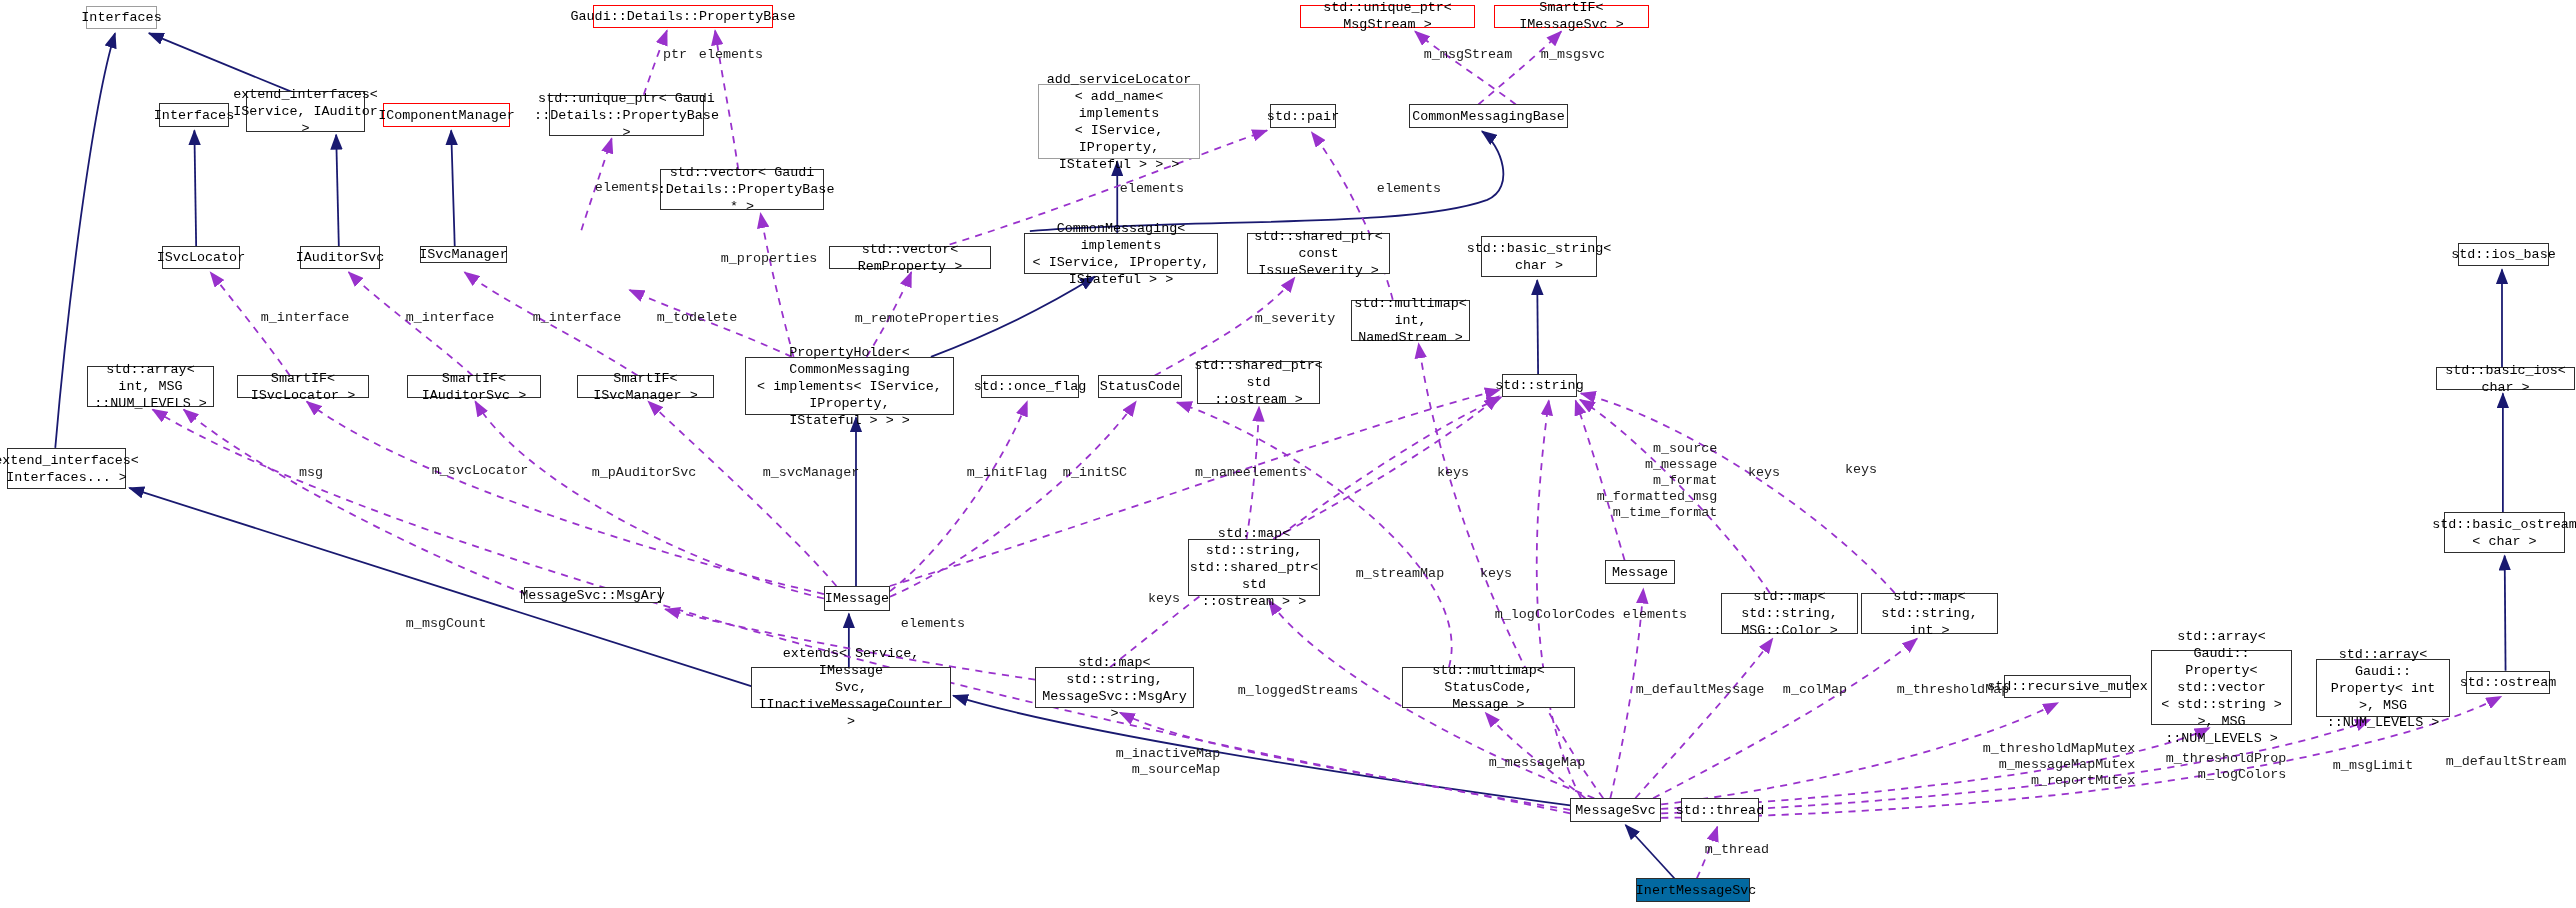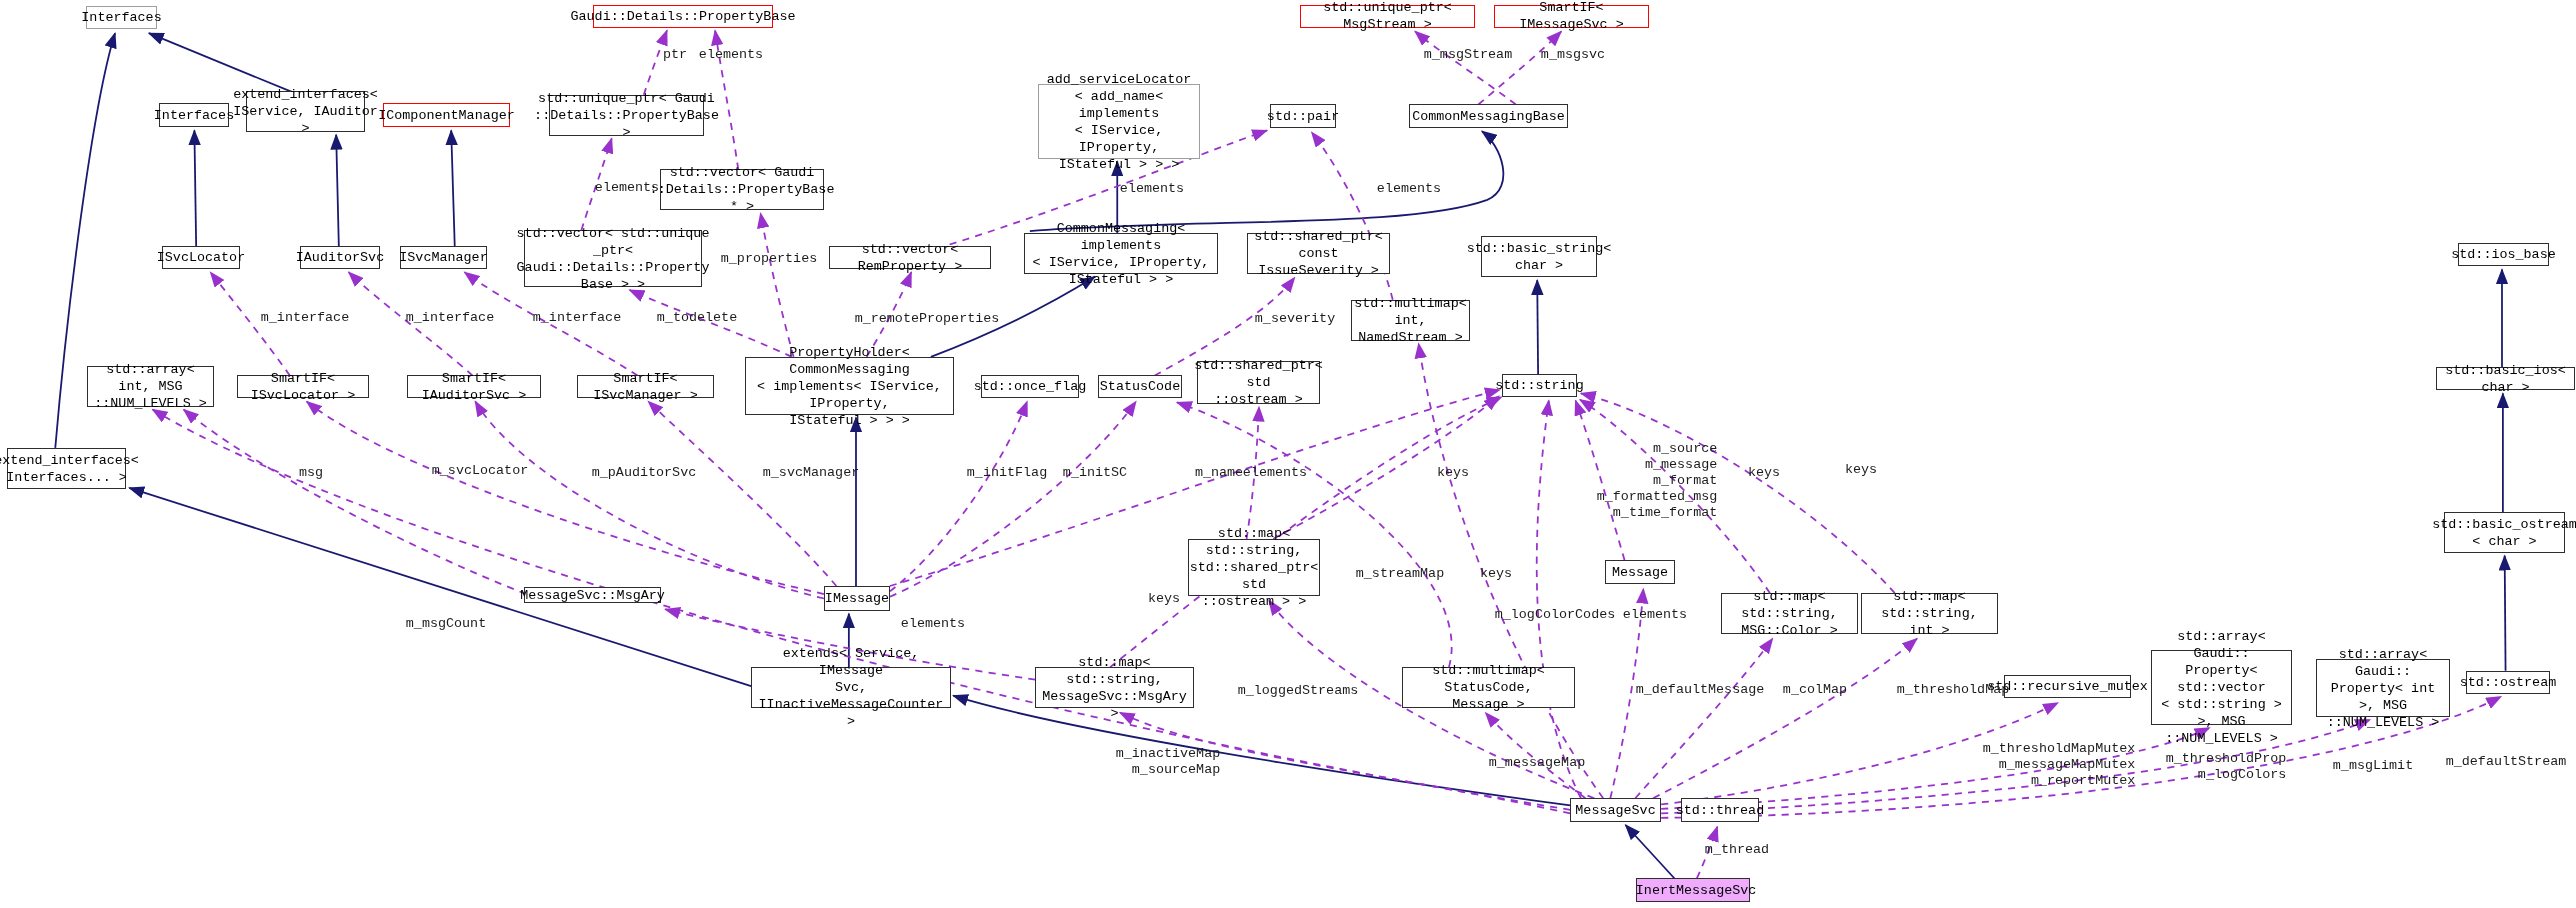--- a/index.html
+++ b/index.html
@@ -7,21 +7,21 @@
           font-family:Liberation Mono, monospace;overflow:hidden;}
   svg.edges{position:absolute;left:0;top:0;z-index:1;}
   .sol{stroke:#191970;stroke-width:2;fill:none;}
   .dsh{stroke:#9932cc;stroke-width:2;fill:none;stroke-dasharray:8 7;}
   .node{position:absolute;display:flex;align-items:center;justify-content:center;
         text-align:center;background:#ffffff;border:1.8px solid #2e2e2e;color:#000;
         font-size:13.4px;line-height:17px;white-space:pre-line;box-sizing:border-box;
         z-index:2;padding:0.9px 1.8px;cursor:pointer;}
   .node.red{border-color:#ff0000;}
   .node.gray{border-color:#9e9e9e;}
-  .node.current{background:#f0abfc;padding-left:8px;}
+  .node.current{background:#0369a1;padding-left:8px;}
   .elabel{position:absolute;transform:translate(-50%,-50%);font-size:13.4px;line-height:16px;
           color:#1c1c1c;white-space:pre;text-align:right;z-index:3;}
 </style>
 </head>
 <body>
 
 <div class="canvas">
 
   <svg class="edges" width="2576" height="909" viewBox="0 0 2889 1019">
     <defs>
@@ -109,24 +109,21 @@
   <div class="node gray" style="left:1038px;top:84px;width:162px;height:75px"><span>add_serviceLocator
 &lt; add_name&lt; implements
 &lt; IService, IProperty,
 IStateful &gt; &gt; &gt;</span></div>
   <div class="node" style="left:1270px;top:104px;width:66px;height:24px"><span>std::pair</span></div>
   <div class="node" style="left:1409px;top:104px;width:159px;height:24px"><span>CommonMessagingBase</span></div>
   <div class="node" style="left:660px;top:169px;width:164px;height:41px"><span>std::vector&lt; Gaudi
 ::Details::PropertyBase * &gt;</span></div>
   <div class="node" style="left:162px;top:246px;width:78px;height:23px"><span>ISvcLocator</span></div>
   <div class="node" style="left:300px;top:246px;width:80px;height:23px"><span>IAuditorSvc</span></div>
-  <div class="node" style="left:400px;top:246px;width:87px;height:23px"><span>ISvcManager</span></div>
-  <div class="node" style="left:524px;top:230px;width:178px;height:57px"><span>std::vector&lt; std::unique
-_ptr&lt; Gaudi::Details::Property
-Base &gt; &gt;</span></div>
+  <div class="node" style="left:420px;top:246px;width:87px;height:17px"><span>ISvcManager</span></div>
   <div class="node" style="left:829px;top:246px;width:162px;height:23px"><span>std::vector&lt; RemProperty &gt;</span></div>
   <div class="node" style="left:1024px;top:233px;width:194px;height:41px"><span>CommonMessaging&lt; implements
 &lt; IService, IProperty, IStateful &gt; &gt;</span></div>
   <div class="node" style="left:1247px;top:233px;width:143px;height:41px"><span>std::shared_ptr&lt; const
 IssueSeverity &gt;</span></div>
   <div class="node" style="left:1351px;top:300px;width:119px;height:41px"><span>std::multimap&lt; int,
 NamedStream &gt;</span></div>
   <div class="node" style="left:1481px;top:236px;width:116px;height:41px"><span>std::basic_string&lt;
 char &gt;</span></div>
   <div class="node" style="left:2458px;top:243px;width:91px;height:23px"><span>std::ios_base</span></div>

